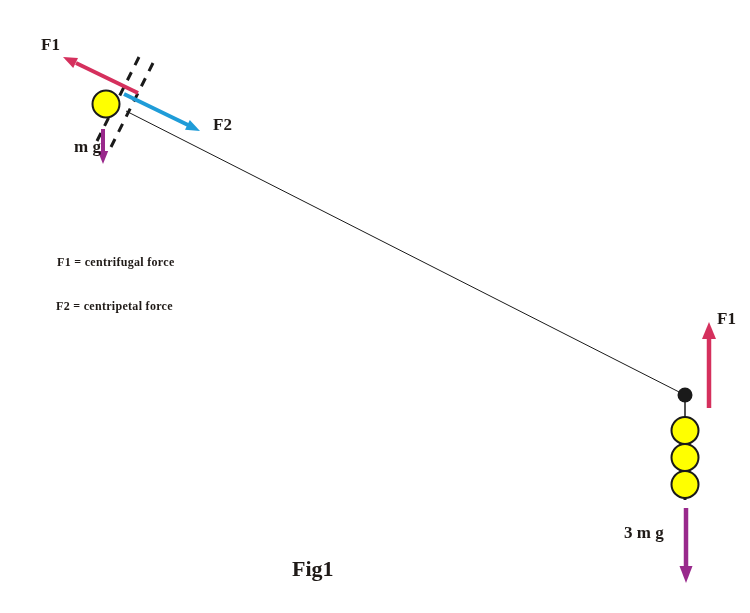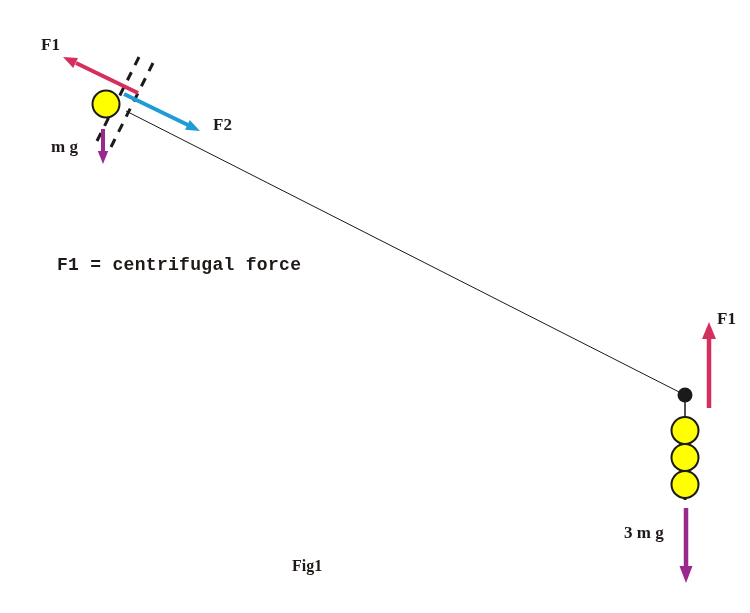--- a/index.html
+++ b/index.html
@@ -22,26 +22,26 @@
   }
   .lbl {
     position: absolute;
     font-family: "Liberation Serif", serif;
     font-weight: bold;
     color: #1f1a17;
     white-space: pre;
     line-height: 1.1;
   }
   .lbl-sm  { font-size: 17px; }
-  .lbl-md  { font-size: 18px; letter-spacing: 0.3px; font-family: Liberation Mono, monospace; }
-  .lbl-cap { font-size: 16px; }
+  .lbl-md  { font-size: 12px; letter-spacing: 0.3px; }
+  .lbl-cap { font-size: 22px; }
 
   .pos-f1-top     { left: 41px;  top: 36px;  }
   .pos-f2-top     { left: 213px; top: 116px; }
-  .pos-mg-top     { left: 51px;  top: 138px; }
+  .pos-mg-top     { left: 74px;  top: 138px; }
   .pos-legend-1   { left: 57px;  top: 256px; }
   .pos-legend-2   { left: 56px;  top: 300px; }
   .pos-f1-bottom  { left: 717px; top: 310px; }
   .pos-mg3-bottom { left: 624px; top: 524px; }
   .pos-caption    { left: 292px; top: 557px; }
 
   .ink-line { stroke: #1a1a1a; }
   .ball     { stroke: #1a1a1a; stroke-width: 2; }
   .dot      { fill: #1a1a1a; }
 </style>
@@ -96,20 +96,21 @@
   </svg>
 
   <div class="lbl lbl-sm pos-f1-top">F1</div>
 
   <div class="lbl lbl-sm pos-f2-top">F2</div>
 
   <div class="lbl lbl-sm pos-mg-top">m g</div>
 
   <div class="lbl lbl-md pos-legend-1">F1 = centrifugal force</div>
 
+  <div class="lbl lbl-md pos-legend-2">F2 = centripetal force</div>
 
   <div class="lbl lbl-sm pos-f1-bottom">F1</div>
 
   <div class="lbl lbl-sm pos-mg3-bottom">3 m g</div>
 
   <div class="lbl lbl-cap pos-caption">Fig1</div>
 
 </div>
 
 </body></html>

